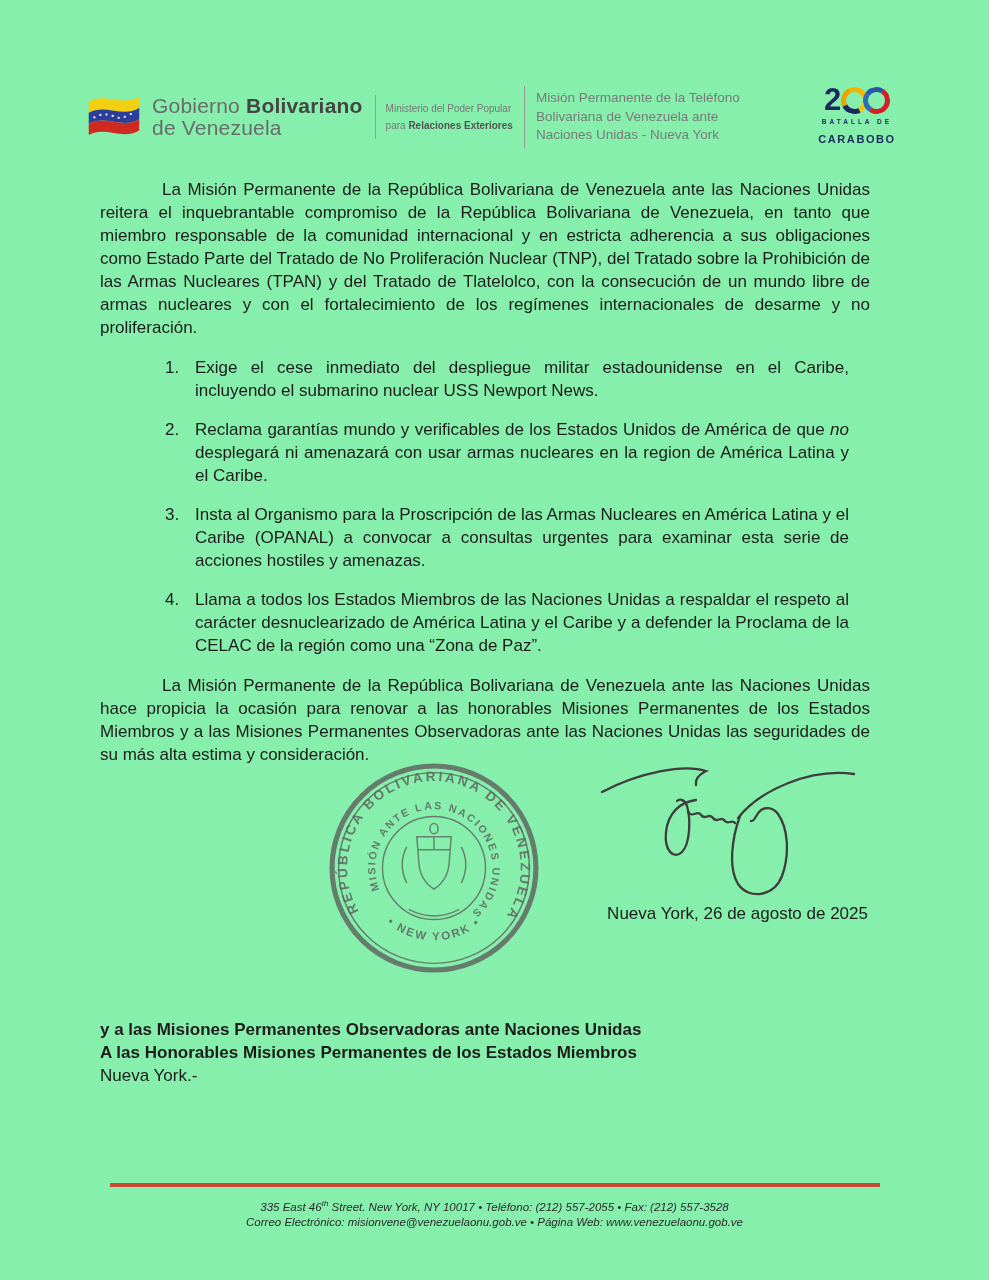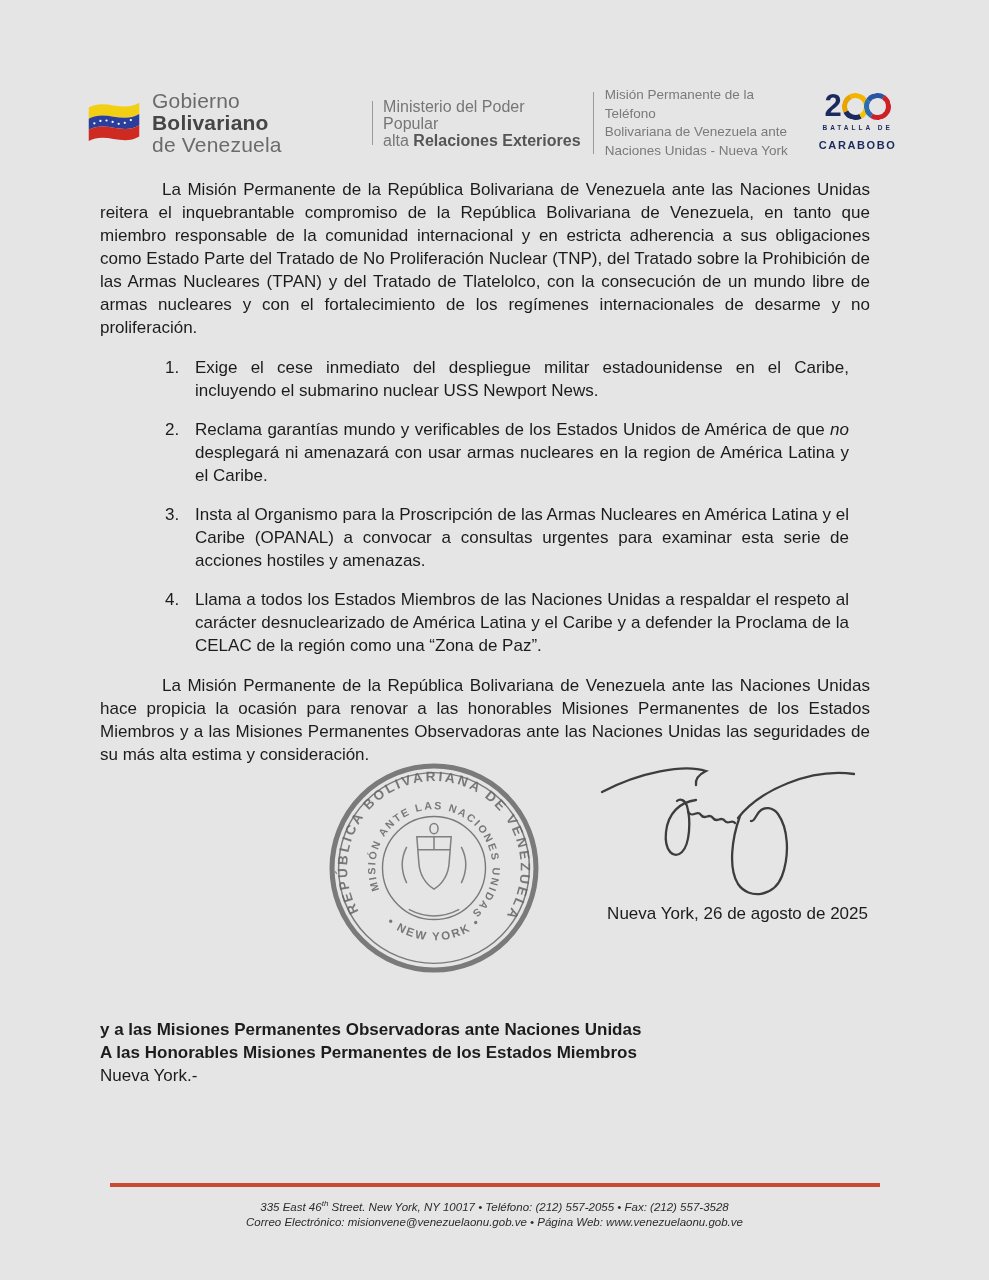--- a/index.html
+++ b/index.html
@@ -1,34 +1,34 @@
 <!DOCTYPE html>
 <html><head>
 <meta charset="utf-8">
 <style>
   html,body { margin:0; padding:0; }
   body {
     width:989px; height:1280px; background:#ffffff;
     font-family:"Liberation Sans", sans-serif; color:#1c1c1c;
     position:relative; overflow:hidden;
   }
-  .page { position:absolute; inset:0; background:#e5e5e5; }
+  .page { position:absolute; inset:0; background:#86efac; }
 
   
   .header {
     position:absolute; left:85px; right:80px; top:86px;
     display:flex; align-items:center;
   }
   .flag { flex:none; margin-top:-2px; }
   .gob-text { margin-left:9px; font-size:21px; line-height:22px; color:#6b6b6b; letter-spacing:.2px; }
   .gob-text b { color:#454545; }
   .vdiv { width:1px; background:#9a9a9a; flex:none; }
   .vdiv.short { height:44px; margin:0 10px 0 12px; }
   .vdiv.tall  { height:62px; margin:0 11px 0 11px; }
-  .ministry { font-size:16px; line-height:17px; color:#767676; }
+  .ministry { font-size:10px; line-height:17px; color:#767676; }
   .ministry b { color:#555; }
   .mission  { font-size:13.5px; line-height:18.5px; color:#7a7a7a; }
   .carabobo { margin-left:auto; text-align:center; width:104px; margin-top:-4px; }
   .carabobo .row { display:flex; align-items:center; justify-content:center; height:30px; }
   .carabobo .two { font-size:31px; font-weight:800; color:#1b2a5e; line-height:28px; letter-spacing:-1px; }
   .ring { width:17px; height:17px; border-radius:50%; border:5.5px solid; display:inline-block; box-sizing:content-box; }
   .ring1 { border-color:#f5b400 #f5c400 #1b2a5e #e8a400; transform:rotate(18deg); margin-left:1px; }
   .ring2 { border-color:#2a57a5 #cf2027 #cf2027 #2a6db5; transform:rotate(-12deg); margin-left:-5px; }
   .carabobo .sub { font-size:6.5px; letter-spacing:3px; color:#1b2a5e; margin-top:3px; font-weight:bold; }
   .carabobo .ttl { font-size:11px; font-weight:800; letter-spacing:1.6px; color:#1b2a5e; margin-top:8px; }
@@ -83,21 +83,21 @@
         </g>
       </svg>
     </span>
     <div class="gob-text">
       <div><span>Gobierno </span><b>Bolivariano</b></div>
       <div>de Venezuela</div>
     </div>
     <span class="vdiv short"></span>
     <div class="ministry">
       <div>Ministerio del Poder Popular</div>
-      <div><span>alta </span><b>Relaciones Exteriores</b></div>
+      <div><span>para </span><b>Relaciones Exteriores</b></div>
     </div>
     <span class="vdiv tall"></span>
     <div class="mission">
       <div>Misión Permanente de la Teléfono</div>
       <div>Bolivariana de Venezuela ante</div>
       <div>Naciones Unidas - Nueva York</div>
     </div>
     <div class="carabobo">
       <div class="row">
         <span class="two">2</span>

